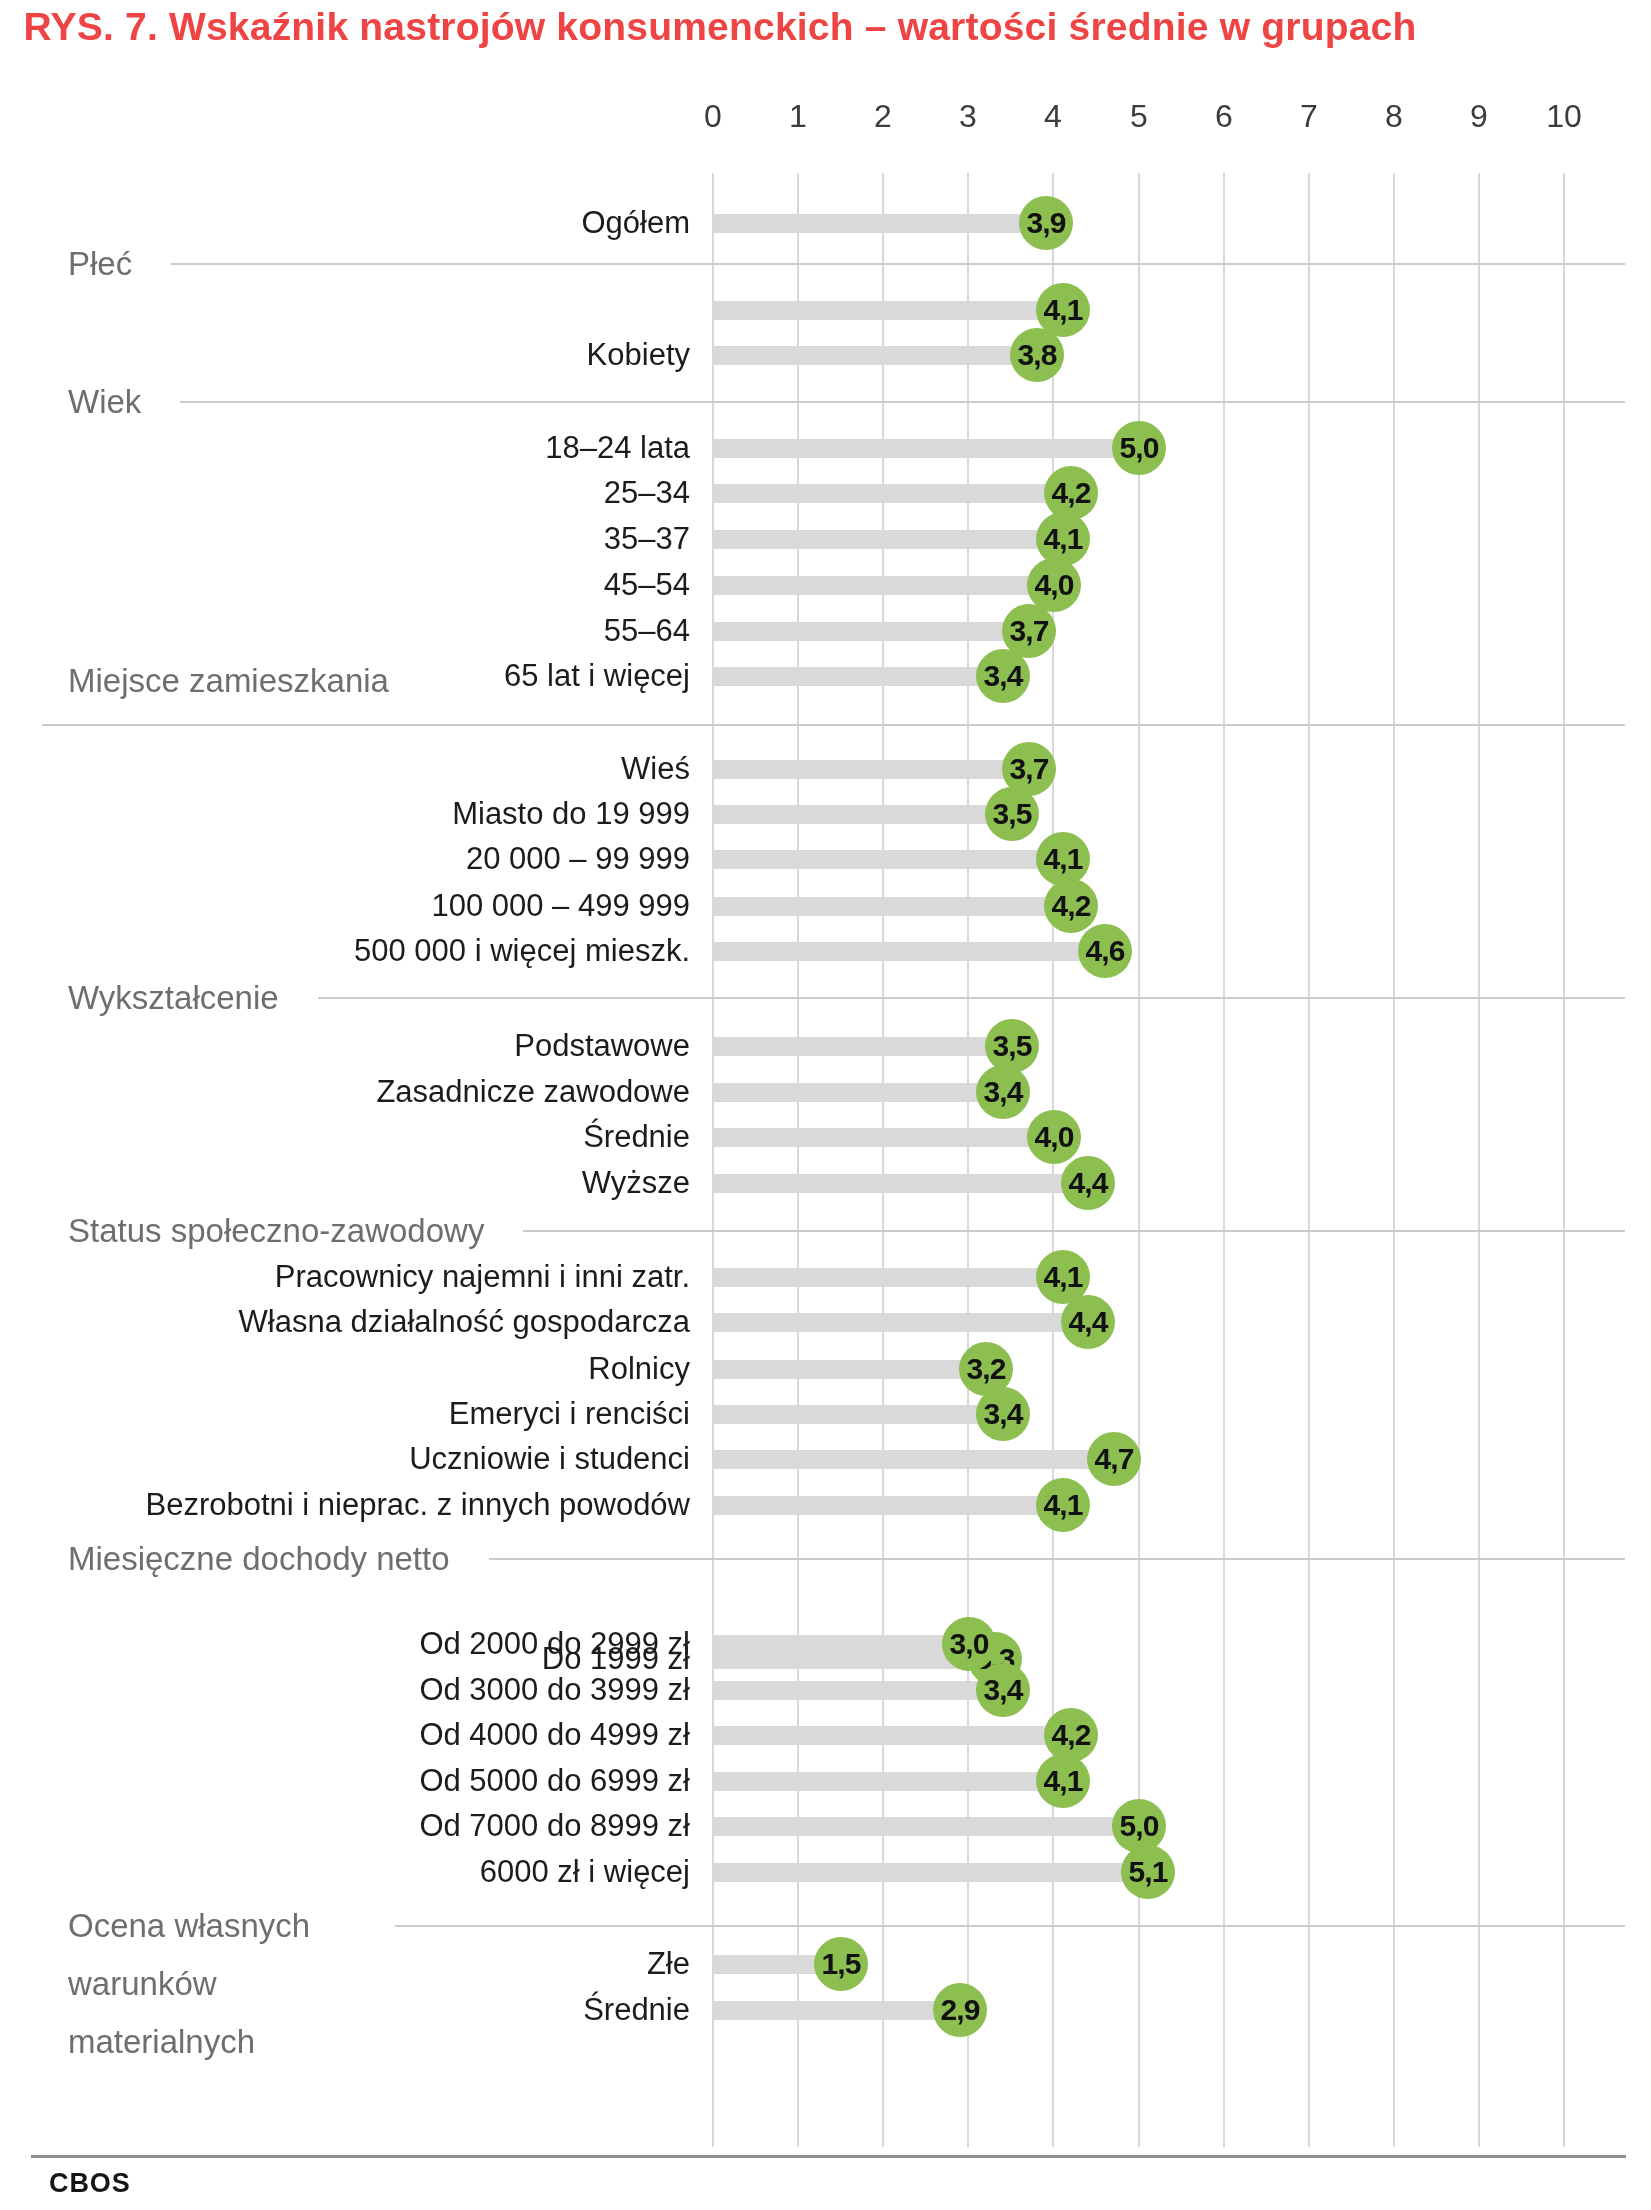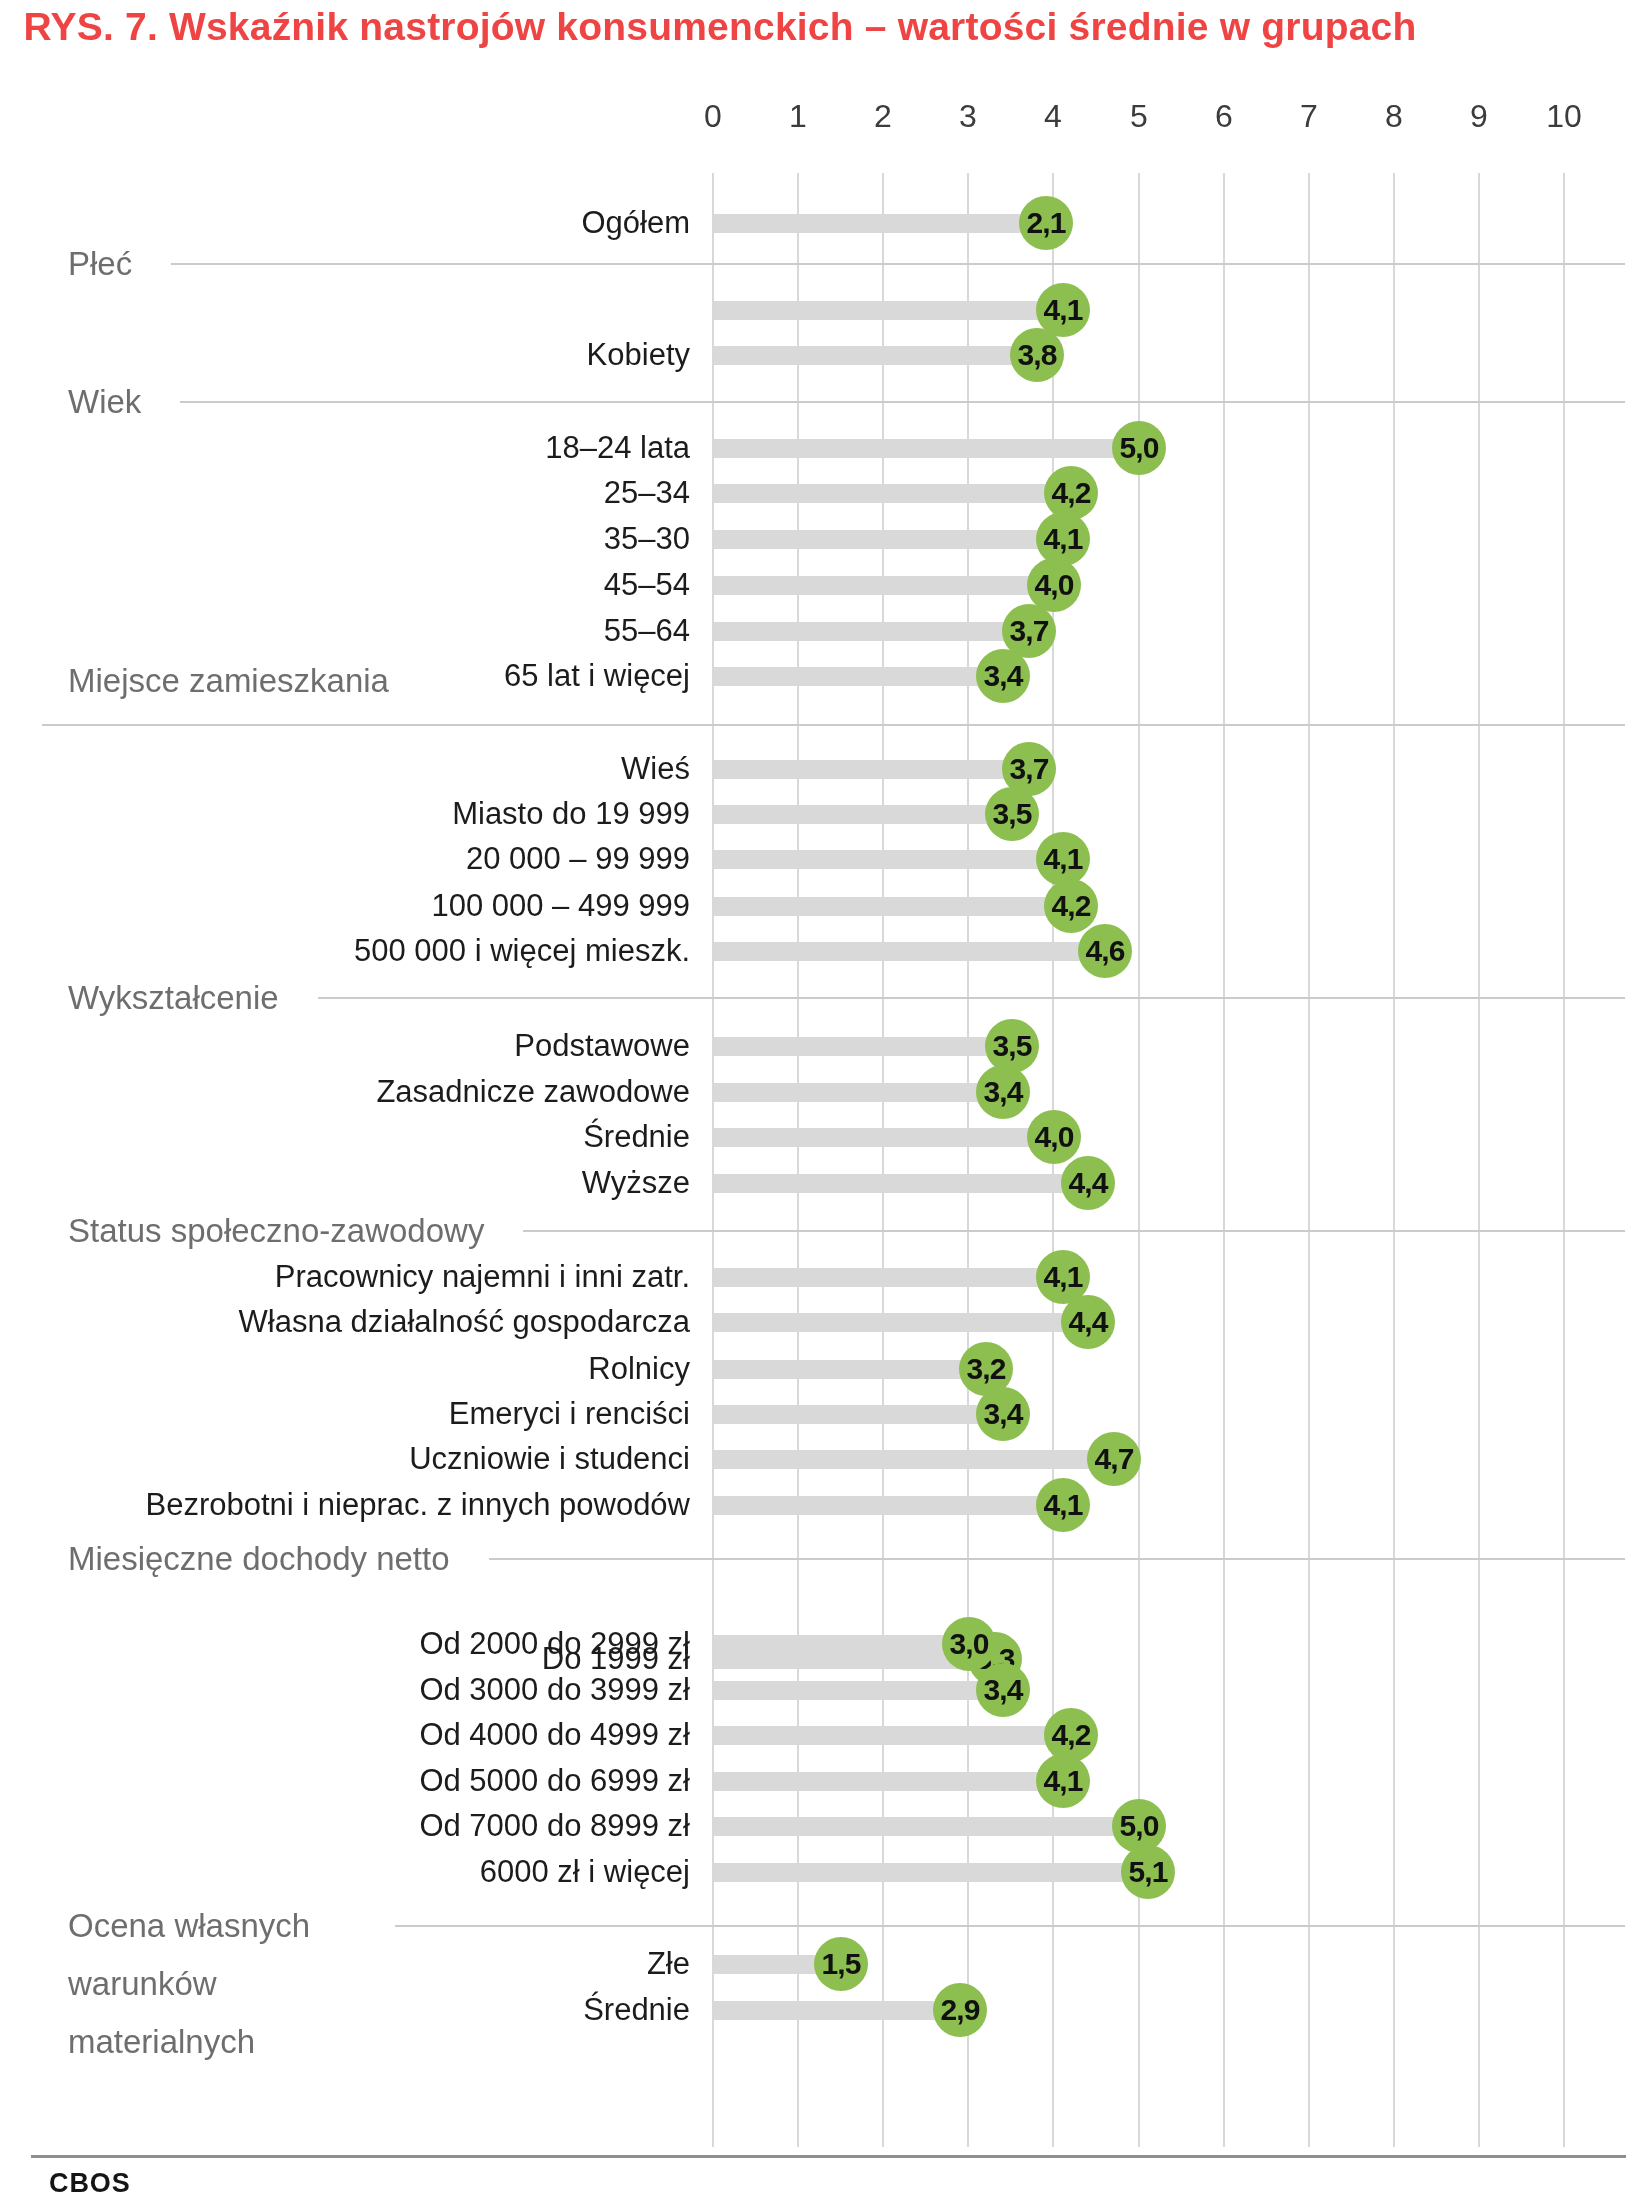--- a/index.html
+++ b/index.html
@@ -59,21 +59,21 @@
       <div class="gridline" style="left: 1308px;"></div>
       <div class="gridline" style="left: 1393px;"></div>
       <div class="gridline" style="left: 1478px;"></div>
       <div class="gridline" style="left: 1563px;"></div>
     </div>
 
   <div class="row" style="top:196px">
     <div class="rlabel">Ogółem</div>
     <div class="bar" style="width: 332px;"></div>
     <div class="dot" style="left: 1019px;">
-        <span>2,1</span>
+        <span>3,9</span>
       </div>
   </div>
 
   <div class="ghead" style="top:245px">
     <div class="glabel">Płeć</div>
     <div class="gline"></div>
   </div>
   <div class="row" style="top:283px">
     <div class="bar" style="width: 349px;"></div>
     <div class="dot" style="left: 1036px;">
@@ -100,21 +100,21 @@
       </div>
   </div>
   <div class="row" style="top:466px">
     <div class="rlabel">25–34</div>
     <div class="bar" style="width: 358px;"></div>
     <div class="dot" style="left: 1044px;">
         <span>4,2</span>
       </div>
   </div>
   <div class="row" style="top:512px">
-    <div class="rlabel">35–30</div>
+    <div class="rlabel">35–37</div>
     <div class="bar" style="width: 349px;"></div>
     <div class="dot" style="left: 1036px;">
         <span>4,1</span>
       </div>
   </div>
   <div class="row" style="top:558px">
     <div class="rlabel">45–54</div>
     <div class="bar" style="width: 341px;"></div>
     <div class="dot" style="left: 1027px;">
         <span>4,0</span>

